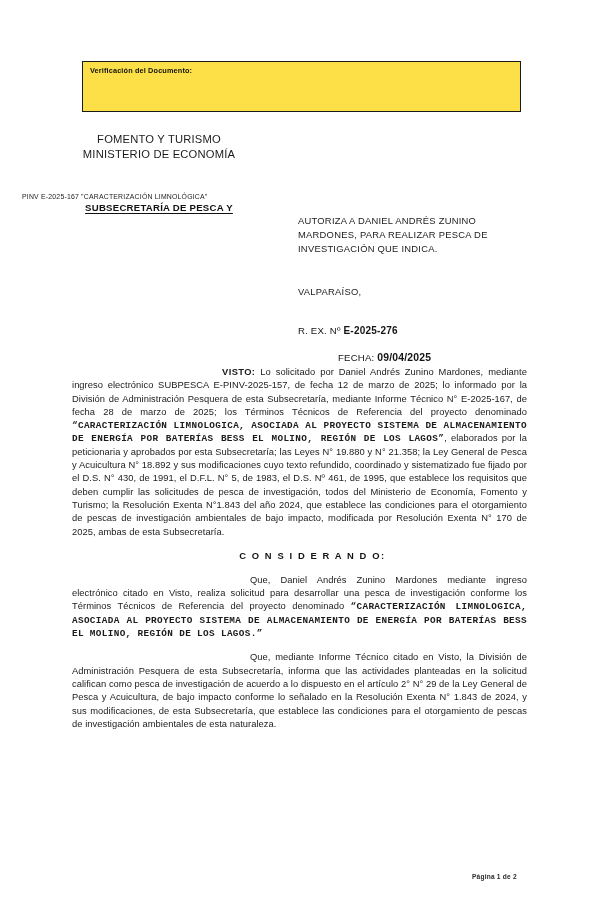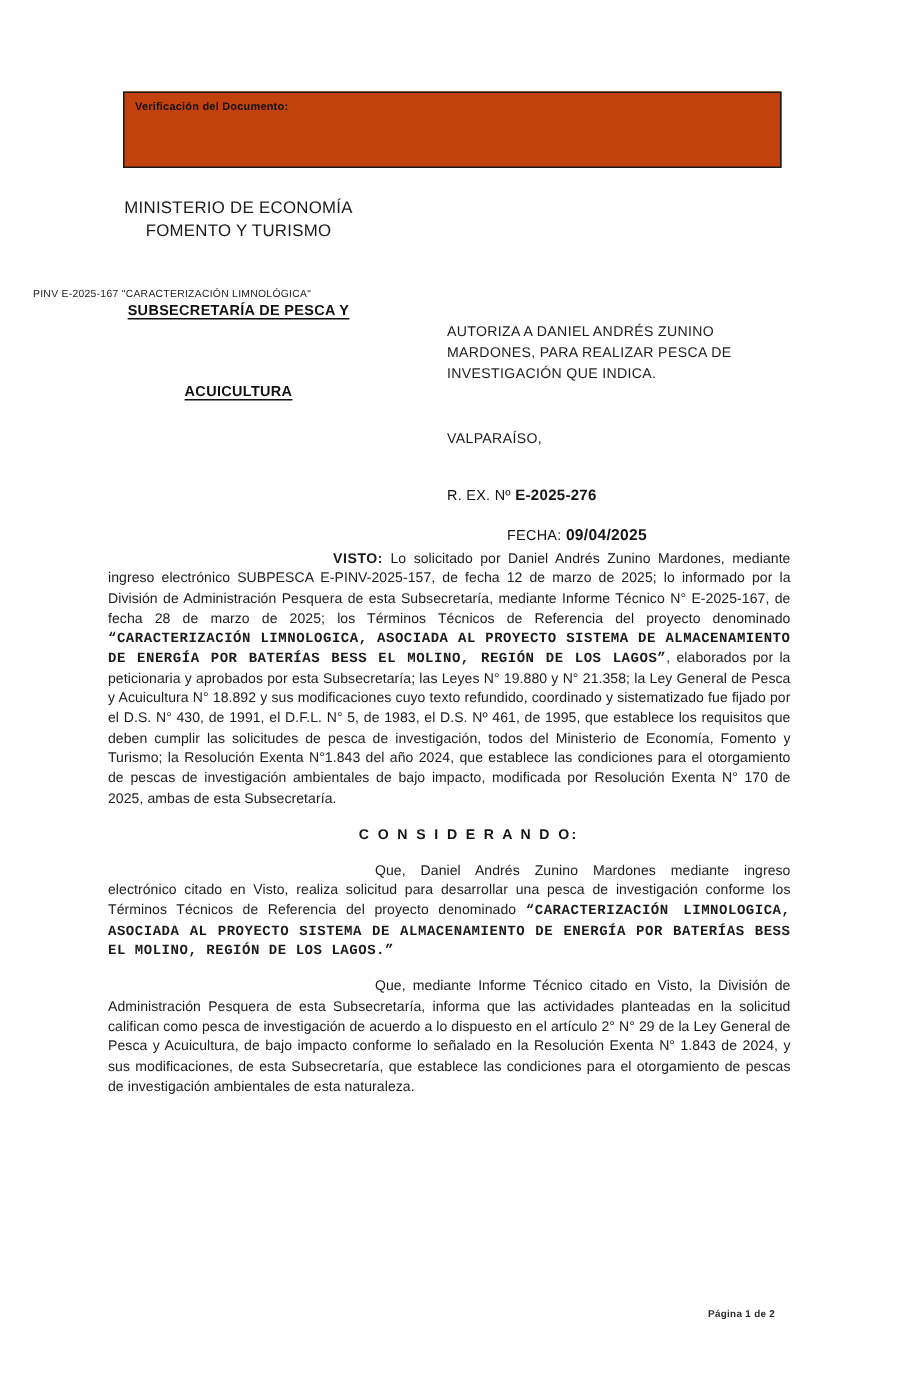--- a/index.html
+++ b/index.html
@@ -21,21 +21,21 @@
 
   
   .verif-box {
     position: absolute;
     left: 82px;
     top: 61px;
     width: 439px;
     height: 51px;
     border: 1.3px solid #1a1a1a;
     box-sizing: border-box;
-    background: #c2410c;
+    background: #fde047;
     padding: 4px 0 0 7px;
   }
   .verif-title {
     font-size: 7.3px;
     font-weight: bold;
     letter-spacing: 0.15px;
     line-height: 10px;
     color: #111;
   }
   .verif-list {
@@ -181,25 +181,24 @@
 </head>
 <body>
 
 <div class="page">
 
   <div class="verif-box">
     <div class="verif-title">Verificación del Documento:</div>
   </div>
 
   <div class="letterhead">
+    <div class="mh-line">FOMENTO Y TURISMO</div>
     <div class="mh-line">MINISTERIO DE ECONOMÍA</div>
-    <div class="mh-line">FOMENTO Y TURISMO</div>
     <div class="sub-block">
       <div class="sub-line">SUBSECRETARÍA DE PESCA Y</div>
-      <div class="sub-line">ACUICULTURA</div>
     </div>
   </div>
   <div class="ref-line">PINV E-2025-167 "CARACTERIZACIÓN LIMNOLÓGICA"</div>
 
   <div class="right-col">
     <div class="authorize">AUTORIZA A DANIEL ANDRÉS ZUNINO MARDONES, PARA REALIZAR PESCA DE INVESTIGACIÓN QUE INDICA.</div>
     <div class="place">VALPARAÍSO,</div>
     <div class="resol">
       <span>R. EX. Nº </span><span class="num">E-2025-276</span>
     </div>

